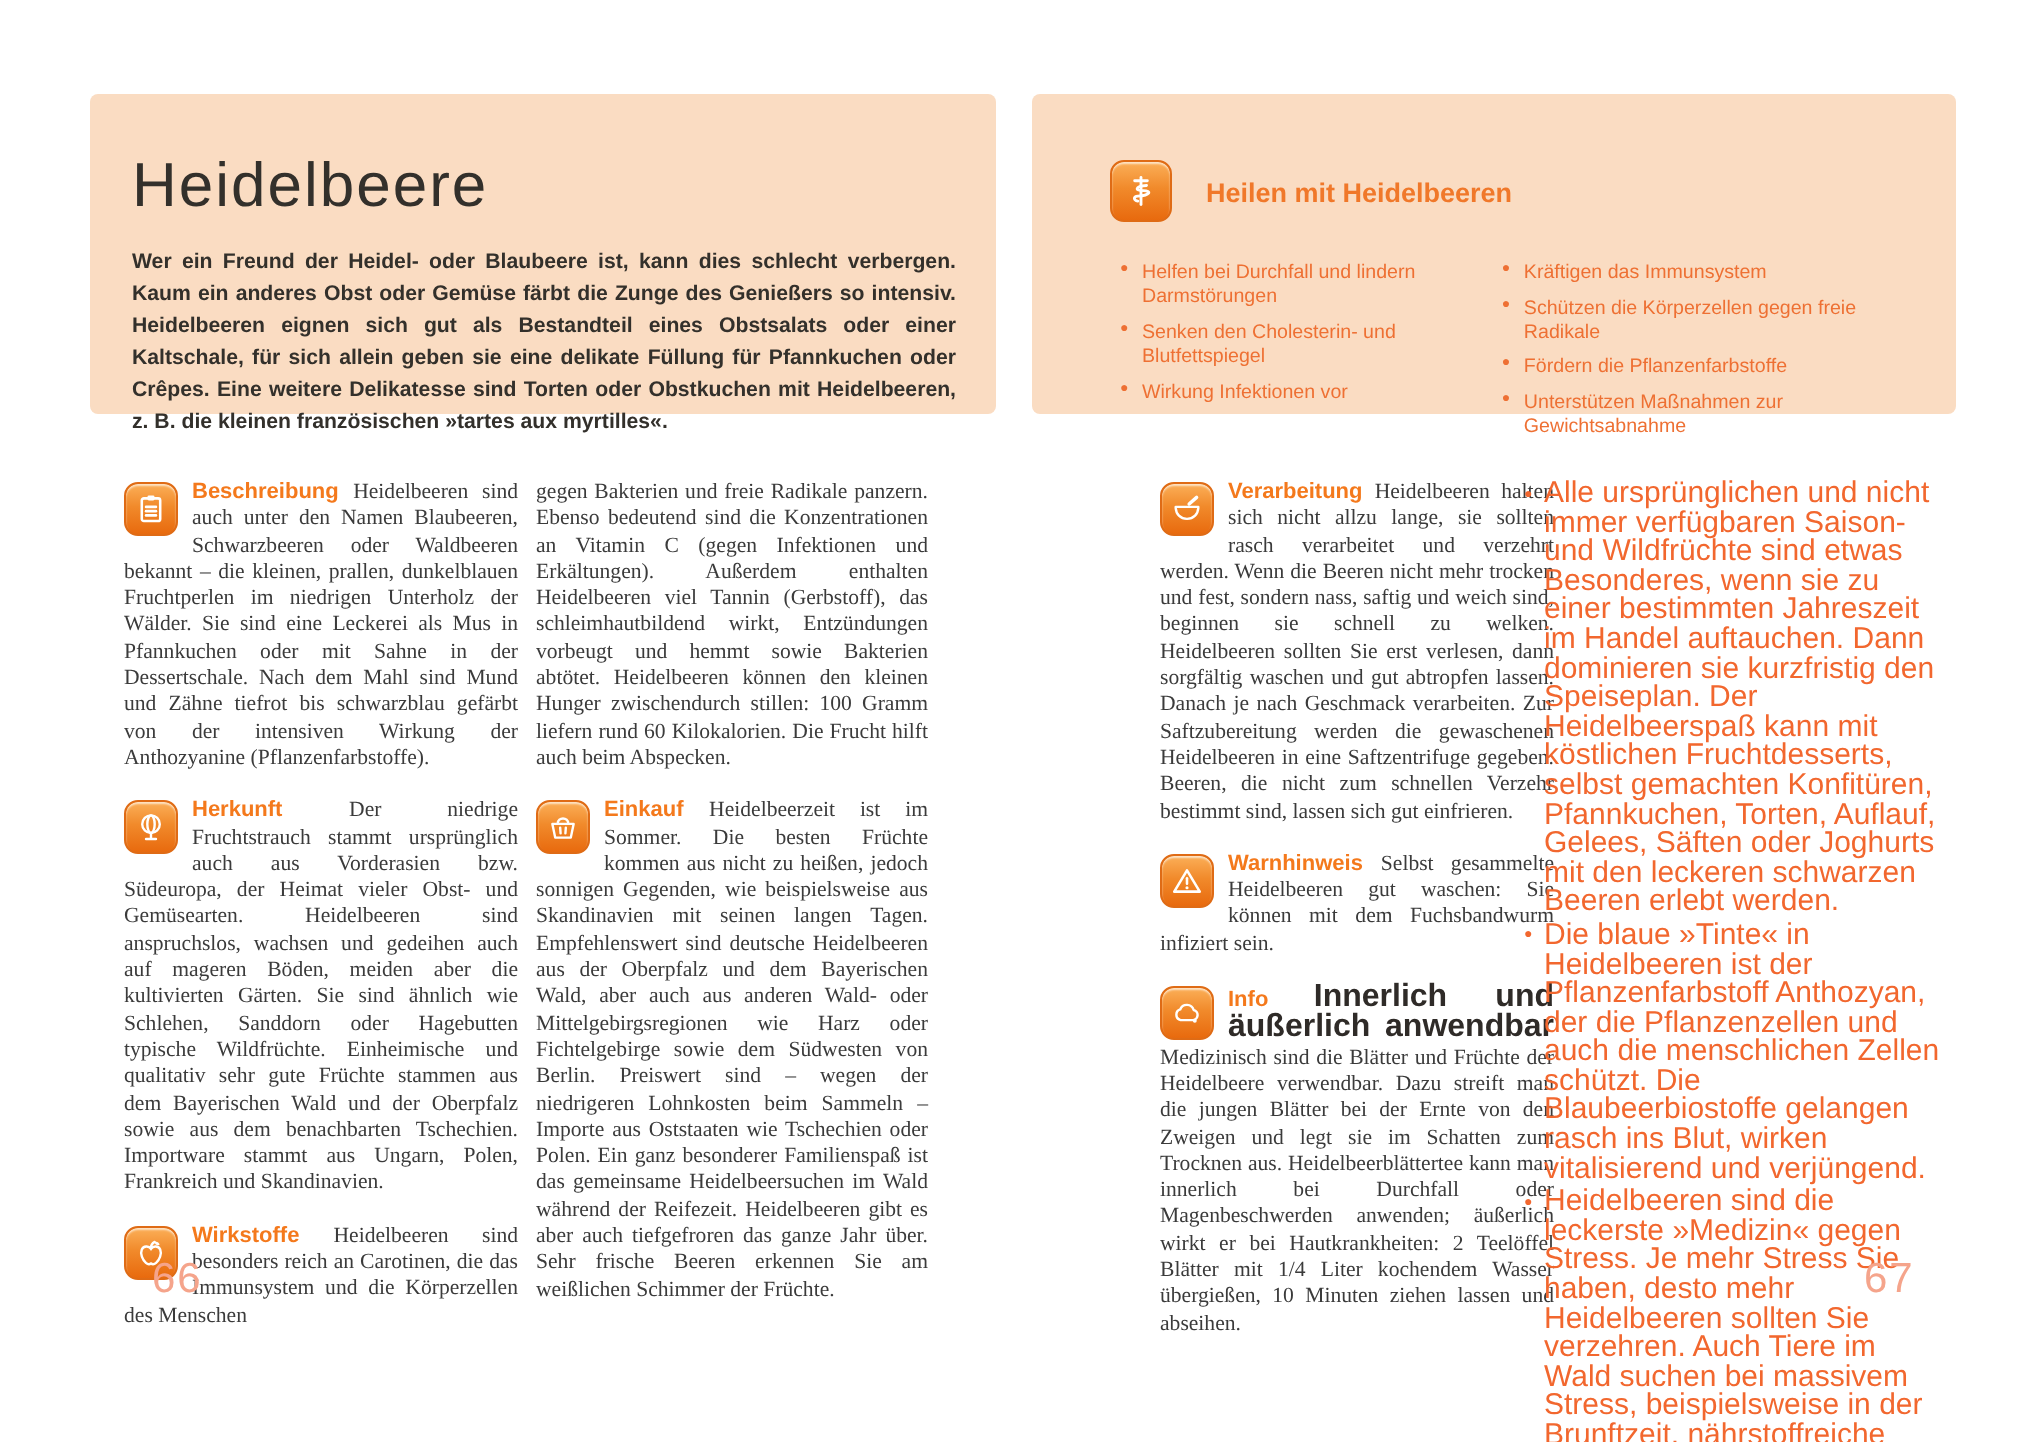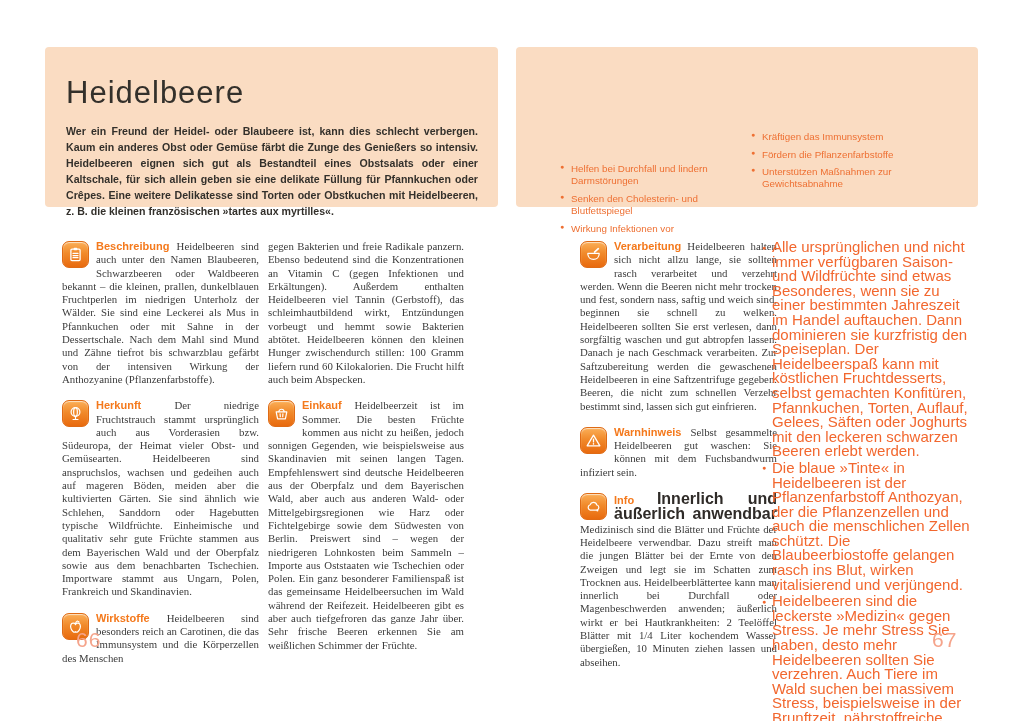--- a/index.html
+++ b/index.html
@@ -27,21 +27,21 @@
     position:absolute; left:21px; top:76px; width:412px;
     font-size:10.6px; font-weight:bold; line-height:1.52;
     color:#33302b; text-align:justify;
   }
 
   
   .heal-header { position:absolute; left:39px; top:32px; display:flex; align-items:center; }
   .heal-title  { font-size:13.5px; font-weight:bold; color:#f0782a; margin-left:10px; }
   .heal-cols   { position:absolute; left:44px; top:84px; width:396px; display:flex; }
   .heal-col    { list-style:none; }
-  .heal-col.c1 { width:206px; margin-right:4px;margin-top:32px; }
+  .heal-col.c1 { width:206px; margin-right:4px; }
   .heal-col.c2 { width:226px; }
   .heal-col li {
     position:relative; padding-left:11px; margin-bottom:5.5px;
     font-size:9.8px; line-height:1.24; color:#ee7033;
   }
   .heal-col li::before {
     content:"●"; position:absolute; left:0; top:0; font-size:7px; color:#ee7033;
   }
 
   
@@ -166,28 +166,39 @@
       </svg>
     </span>
     <span class="sec-label">Einkauf </span>
     <span>Heidelbeerzeit ist im Sommer. Die besten Früchte kommen aus nicht zu heißen, jedoch sonnigen Gegenden, wie beispielsweise aus Skandinavien mit seinen langen Tagen. Empfehlenswert sind deutsche Heidelbeeren aus der Oberpfalz und dem Bayerischen Wald, aber auch aus anderen Wald- oder Mittelgebirgsregionen wie Harz oder Fichtelgebirge sowie dem Südwesten von Berlin. Preiswert sind – wegen der niedrigeren Lohnkosten beim Sammeln – Importe aus Oststaaten wie Tschechien oder Polen. Ein ganz besonderer Familienspaß ist das gemeinsame Heidelbeersuchen im Wald während der Reifezeit. Heidelbeeren gibt es aber auch tiefgefroren das ganze Jahr über. Sehr frische Beeren erkennen Sie am weißlichen Schimmer der Früchte.</span>
   </div>
 </div>
 
 <div class="page-num" id="pn-left">66</div>
 
 <div class="peach-box" id="box-right">
+  <div class="heal-header">
+    <span class="icon-btn big">
+      <svg width="19" height="19" viewBox="0 0 24 24" fill="none" stroke="#ffffff" stroke-width="1.8" stroke-linecap="round">
+        <line x1="12" y1="3.5" x2="12" y2="20.5"></line>
+        <line x1="8" y1="5.5" x2="16" y2="5.5"></line>
+        <path d="M15.5 8.5 C8 9 8 11.8 13.5 11.8 C19 11.8 18 14.8 10 15.2 C6.8 15.4 7.4 17.8 10 18.4"></path>
+      </svg>
+    </span>
+    <span class="heal-title">Heilen mit Heidelbeeren</span>
+  </div>
   <div class="heal-cols">
     <ul class="heal-col c1">
       <li>Helfen bei Durchfall und lindern Darmstörungen</li>
       <li>Senken den Cholesterin- und Blutfettspiegel</li>
       <li>Wirkung Infektionen vor</li>
     </ul>
     <ul class="heal-col c2">
       <li>Kräftigen das Immunsystem</li>
+      <li>Schützen die Körperzellen gegen freie Radikale</li>
       <li>Fördern die Pflanzenfarbstoffe</li>
       <li>Unterstützen Maßnahmen zur Gewichtsabnahme</li>
     </ul>
   </div>
 </div>
 
 <div class="col" id="rcol">
   <div class="section">
     <span class="icon-btn">
       <svg width="17" height="17" viewBox="0 0 24 24" fill="none" stroke="#ffffff" stroke-width="1.7" stroke-linecap="round" stroke-linejoin="round">

